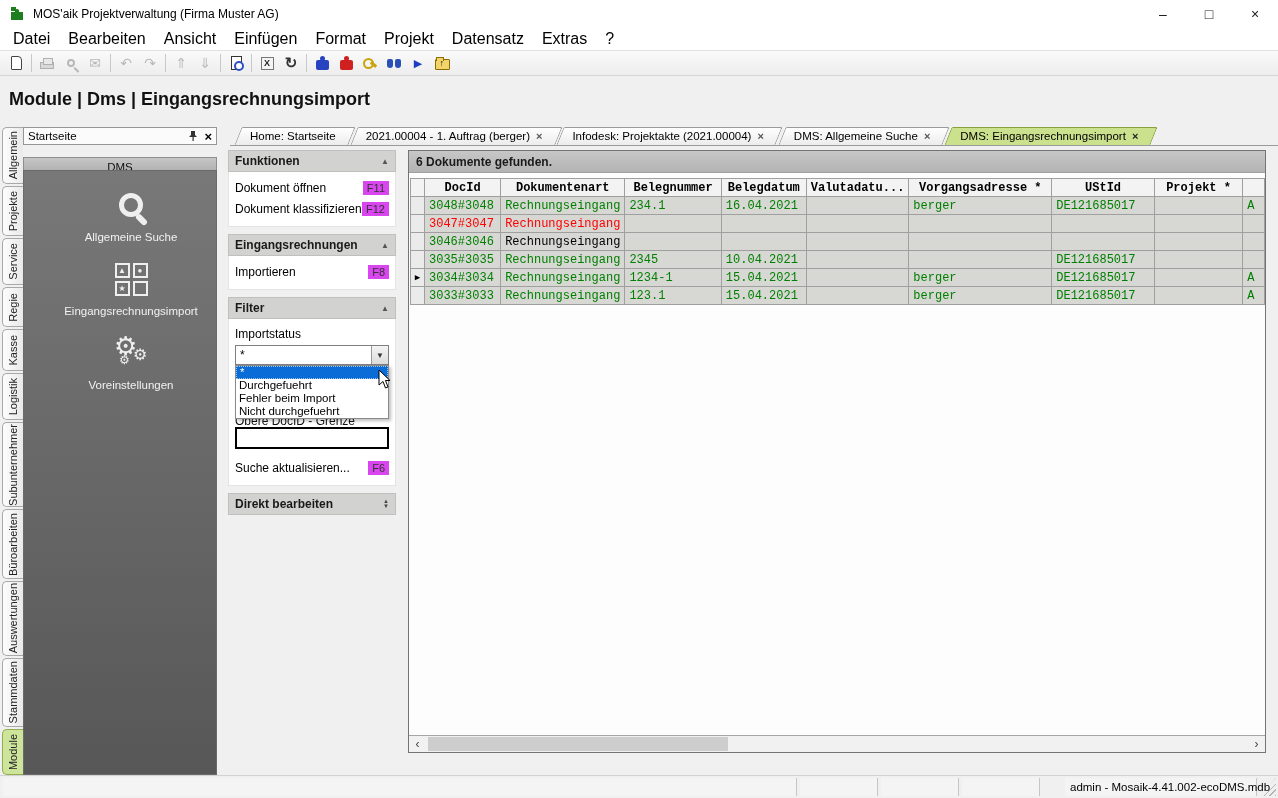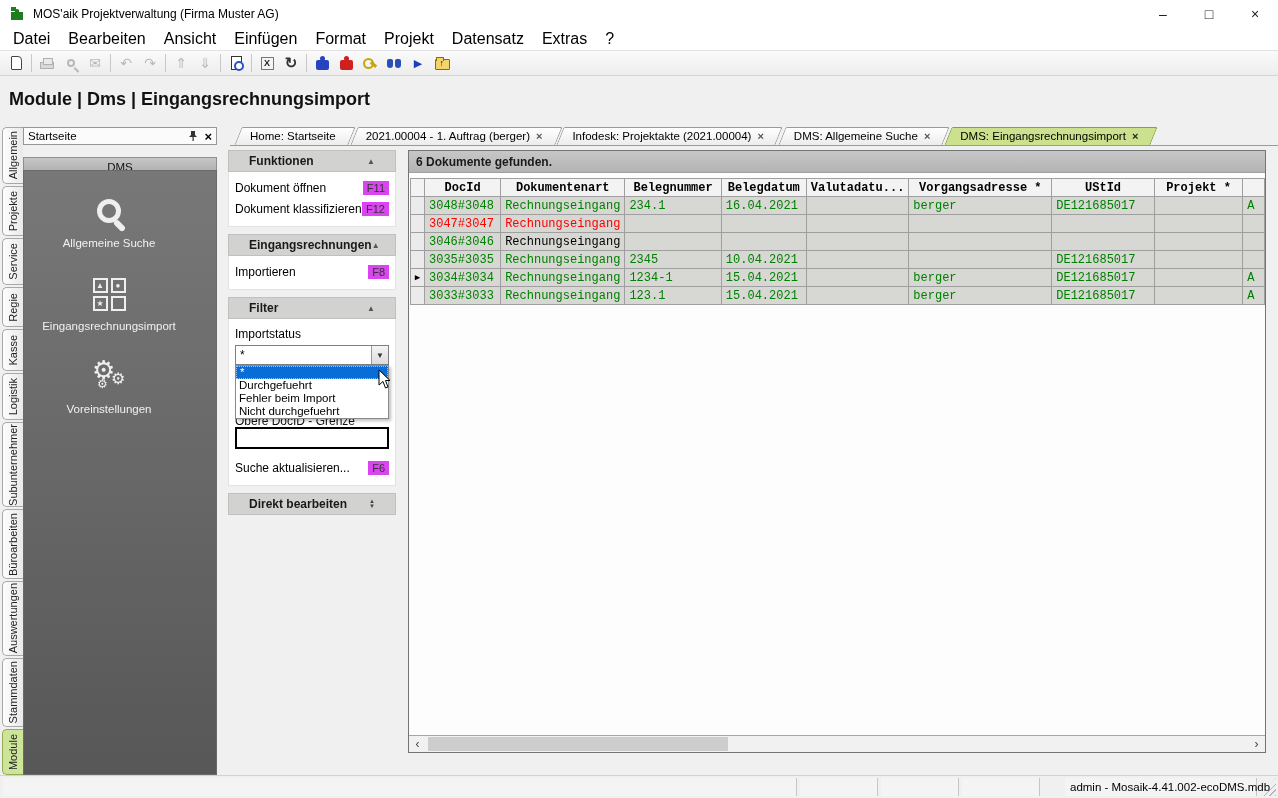--- a/index.html
+++ b/index.html
@@ -58,21 +58,21 @@
   .vtab { flex:0 1 auto; min-height:18px; margin-left:2px; width:21px; border:1px solid #a8a8a8; border-right:none; border-radius:5px 0 0 5px; background:linear-gradient(90deg,#fdfdfd,#e9e9e9); display:flex; align-items:center; justify-content:center; padding:7px 0; overflow:hidden; }
   .vtab span { writing-mode:vertical-rl; transform:rotate(180deg); font-size:11px; white-space:nowrap; color:#222; }
   .vtab.active { background:#cde49b; border-color:#93ad4e; }
 
   
   .navpanel { position:absolute; left:23px; top:5px; bottom:0; width:194px; }
   .nav-header { height:18px; background:#fbfbfb; border:1px solid #969696; display:flex; align-items:center; padding:0 4px; font-size:11.5px; }
   .nav-header .spacer { flex:1; }
   .nav-close { font-weight:bold; font-size:13px; margin-left:6px; }
   .dms-bar { margin-top:12px; height:19px; background:linear-gradient(#c6c6c6,#a9a9a9); border:1px solid #8e8e8e; border-bottom:none; display:flex; align-items:center; justify-content:center; font-size:11.5px; color:#111; }
-  .nav-body { position:absolute; top:43px; left:0; right:0; bottom:0; background:linear-gradient(#787878,#575757); border:1px solid #6a6a6a; display:flex; flex-direction:column; align-items:flex-start; padding-top:20px;gap:9px; }
+  .nav-body { position:absolute; top:43px; left:0; right:0; bottom:0; background:linear-gradient(#787878,#575757); border:1px solid #6a6a6a; display:flex; flex-direction:column; align-items:flex-end; padding-top:14px; }
   .nav-item { width:170px; display:flex; flex-direction:column; align-items:center; margin-bottom:16px; }
   .nav-item-label { margin-top:6px; font-size:11.5px; color:#f1f1f1; text-align:center; }
   .nico { height:40px; display:flex; align-items:center; justify-content:center; }
   .nico-search { width:24px; height:24px; border:5px solid #efefef; border-radius:50%; position:relative; }
   .nico-search::after { content:""; position:absolute; left:15px; top:15px; width:13px; height:6px; border-radius:3px; background:#efefef; transform:rotate(45deg); transform-origin:0 0; }
   .nico-shapes { display:grid; grid-template-columns:15px 15px; grid-template-rows:15px 15px; gap:3px; }
   .nico-shapes div { border:2px solid #efefef; color:#efefef; font-size:8px; line-height:11px; text-align:center; }
   .nico-gears { position:relative; width:40px; height:40px; }
   .nico-gears .gear1 { position:absolute; left:3px; top:-2px; font-size:26px; color:#efefef; }
   .nico-gears .gear2 { position:absolute; left:22px; top:12px; font-size:16px; color:#efefef; }
@@ -83,21 +83,21 @@
   .dtab { position:relative; height:18px; padding:0 16px 0 12px; display:flex; align-items:center; font-size:11.5px; white-space:nowrap; margin-right:2px; }
   .dtab::before { content:""; position:absolute; inset:0; transform:skewX(-22deg); background:linear-gradient(#ffffff,#ececec); border:1px solid #9a9a9a; border-bottom:none; border-radius:2px 2px 0 0; z-index:0; }
   .dtab > * { position:relative; z-index:1;text-align:center; }
   .dtab.active::before { background:#cbe18e; border-color:#85a03c; }
   .dtab-close { margin-left:6px; font-size:11px; font-weight:bold; color:#555; }
   .dtab.active .dtab-close { color:#222; }
 
   
   .taskcol { position:absolute; left:228px; width:168px; top:28px; bottom:0; }
   .panel { margin-bottom:7px; }
-  .panel-header { height:22px; background:#d2d2d0; border:1px solid #c0c0be; display:flex; align-items:center; padding:0 20px; font-weight:bold; font-size:12px; color:#1a1a1a; }
+  .panel-header { height:22px; background:#d2d2d0; border:1px solid #c0c0be; display:flex; align-items:center; padding:0 6px; font-weight:bold; font-size:12px; color:#1a1a1a; }
   .panel-header .arr { margin-left:auto; font-size:8px; color:#555; }
   .panel-body { background:#fff; border:1px solid #e3e3e3; border-top:none; padding:5px 6px 7px 6px; }
   .task-item { height:21px; display:flex; align-items:center; font-size:12px; }
   .task-key { margin-left:auto; background:#d946ef; padding:1px 4px; font-size:11px; color:#333; }
   .filter-label { font-size:12px; margin:3px 0 4px 0; }
   .combo { position:relative; height:20px; border:1px solid #7f7f7f; background:#fff; display:flex; align-items:center; }
   .combo-value { flex:1; padding-left:4px; font-size:12px; }
   .combo-btn { width:17px; height:100%; background:linear-gradient(#f4f4f4,#dcdcdc); border-left:1px solid #9a9a9a; display:flex; align-items:center; justify-content:center; font-size:8px; color:#333; }
   .combo-wrap { position:relative; }
   .dropdown { position:absolute; top:20px; left:0; right:0; background:#fff; border:1px solid #8a8a8a; z-index:10; box-shadow:2px 2px 3px rgba(0,0,0,.25); }

